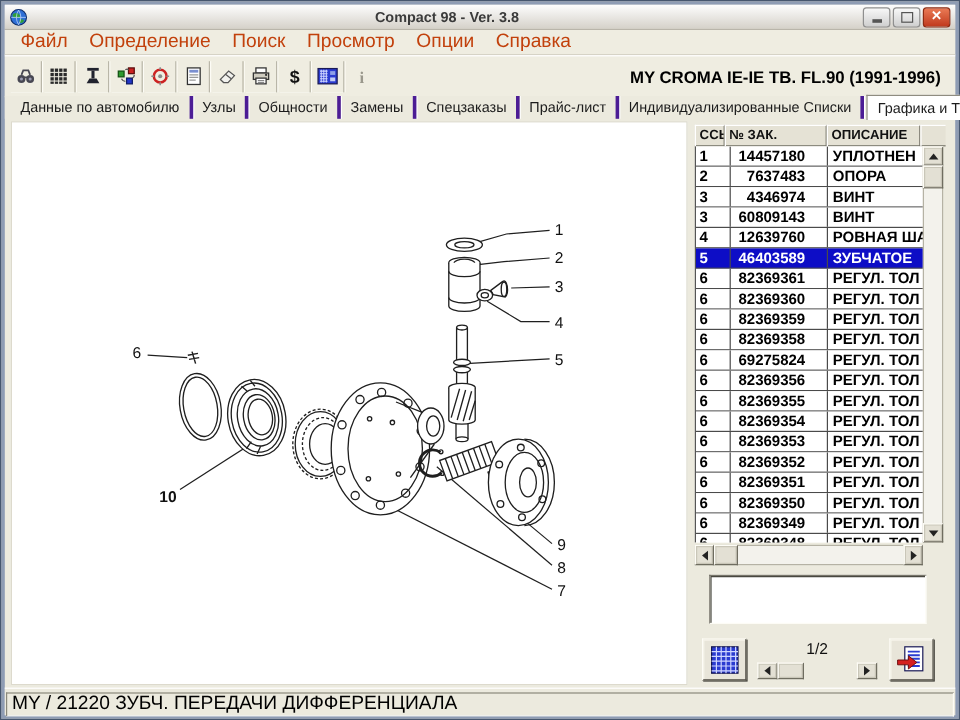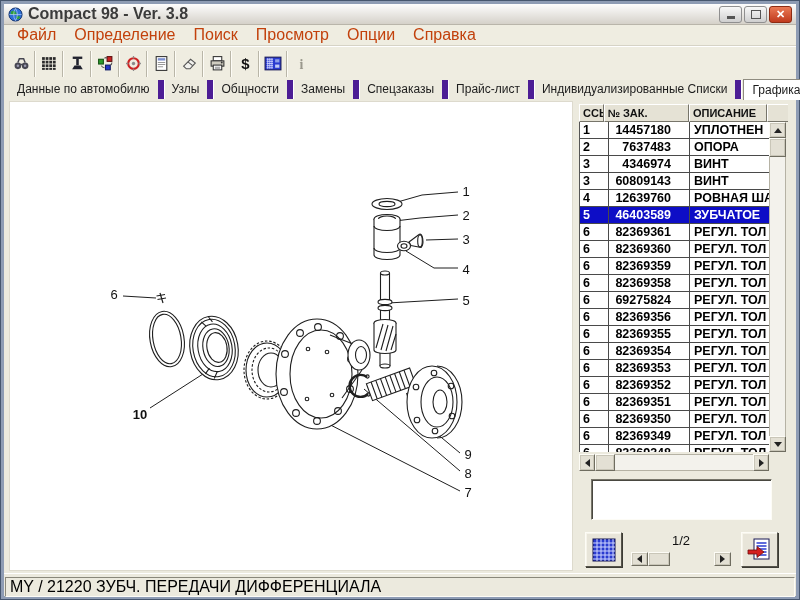--- a/index.html
+++ b/index.html
@@ -2,39 +2,39 @@
 <html><head>
 <meta charset="utf-8">
 <style>
   html,body{margin:0;padding:0;}
   body{width:800px;height:600px;overflow:hidden;font-family:"Liberation Sans",sans-serif;background:#9aa8bd;}
   #window{position:absolute;inset:0;background:#eceade;border:1px solid #46566e;box-shadow:inset 0 0 0 3px #8headera;}
   #window{box-shadow:inset 0 0 0 3px #8e9cb4;}
 
   
   .titlebar{position:absolute;left:3px;top:3px;right:3px;height:20px;background:linear-gradient(#fdfdfd,#d5d1c9);display:flex;align-items:center;padding:0 4px;border-bottom:1px solid #b9b5aa;}
-  .titlebar .ttext{font-size:16px;font-weight:bold;color:#3b3b3b;margin-left:5px;flex:1;}
+  .titlebar .ttext{font-size:12px;font-weight:bold;color:#3b3b3b;margin-left:5px;flex:1;text-align:center;}
   .winbtn{width:21px;height:15px;border-radius:3px;margin-left:2px;display:flex;align-items:center;justify-content:center;border:1px solid #8f8f8f;background:linear-gradient(#f8f8f8,#cfcfcf);position:relative;}
   .winbtn.close{background:linear-gradient(#ea7a55,#c03a1d);border-color:#8d2b12;}
   .glyph-min{width:8px;height:3px;background:#555;margin-top:7px;}
   .glyph-max{width:8px;height:7px;border:1px solid #555;}
   .glyph-x{color:#fff;font-size:11px;font-weight:bold;line-height:1;}
 
   
   .menubar{position:absolute;left:3px;top:24px;right:3px;height:20px;background:#efede1;display:flex;align-items:center;padding-left:4px;border-bottom:1px solid #d6d3c6;}
   .menu-item{font-size:16px;color:#c2410c;padding:2px 9px;cursor:default;text-align:center;}
 
   
   .toolbar{position:absolute;left:3px;top:45px;right:3px;height:33px;background:#efede1;border-top:1px solid #fff;border-bottom:1px solid #c6c3b4;display:flex;align-items:center;padding-left:4px;}
   .tbtn{width:26px;height:26px;display:flex;align-items:center;justify-content:center;border-right:1px solid #b9b6a8;box-shadow:1px 0 0 #fdfcf6;margin-right:1px;background:transparent;}
   .vehicle-title{position:absolute;right:12px;top:0;height:33px;display:flex;align-items:center;font-size:14px;font-weight:bold;color:#000;}
 
   
   .tabbar{position:absolute;left:3px;top:79px;right:3px;height:19px;display:flex;align-items:flex-end;padding-left:5px;background:#eceade;}
-  .tab{font-size:12px;color:#1c1c1c;padding:2px 8px 3px 8px;border-right:6px solid #4c1d95;box-shadow:1px 0 0 #ffffff;white-space:nowrap;}
+  .tab{font-size:12px;color:#1c1c1c;padding:2px 8px 3px 8px;border-right:3px solid #4c1d95;box-shadow:1px 0 0 #ffffff;white-space:nowrap;}
   .tab.active{background:#fff;border:1px solid #8f8c80;border-bottom:none;box-shadow:none;padding-top:3px;margin-left:2px;position:relative;top:1px;}
 
   
   .diagram-panel{position:absolute;left:8px;top:100px;width:562px;height:468px;background:#fff;border:1px solid #dddacd;}
   .callout{position:absolute;transform:translate(-50%,-50%);font-size:13px;color:#111;font-family:"Liberation Sans",sans-serif;}
   svg .ln{stroke:#1f1f1f;stroke-width:1.1;fill:none;}
   svg .fw{stroke:#1f1f1f;stroke-width:1.1;fill:#fff;}
 
   
   .ptable{position:absolute;left:578px;top:103px;width:209px;}
@@ -187,20 +187,21 @@
         <path d="M2.5 4 h6 M2.5 6 h6 M2.5 8 h6 M2.5 10 h6 M2.5 12 h6 M3.5 3 v10 M5.5 3 v10 M7.5 3 v10" stroke="#cfd6ff" stroke-width="0.8"></path>
         <rect x="10.5" y="4" width="4" height="3" fill="#8fa0e8"></rect>
         <rect x="10.5" y="9" width="4" height="3" fill="#c3ccf4"></rect>
       </svg>
     </div>
     <div class="tbtn" style="border-right:none;box-shadow:none;">
       <svg width="17" height="17" viewBox="0 0 16 16">
         <text x="8" y="13" font-size="13" font-weight="bold" fill="#9a988c" text-anchor="middle" font-family="Liberation Serif, serif">i</text>
       </svg>
     </div>
+    <div class="vehicle-title">MY CROMA IE-IE TB. FL.90 (1991-1996)</div>
   </div>
 
   <div class="tabbar">
       <div class="tab">Данные по автомобилю</div>
       <div class="tab">Узлы</div>
       <div class="tab">Общности</div>
       <div class="tab">Замены</div>
       <div class="tab">Спецзаказы</div>
       <div class="tab">Прайс-лист</div>
       <div class="tab">Индивидуализированные Списки</div>

